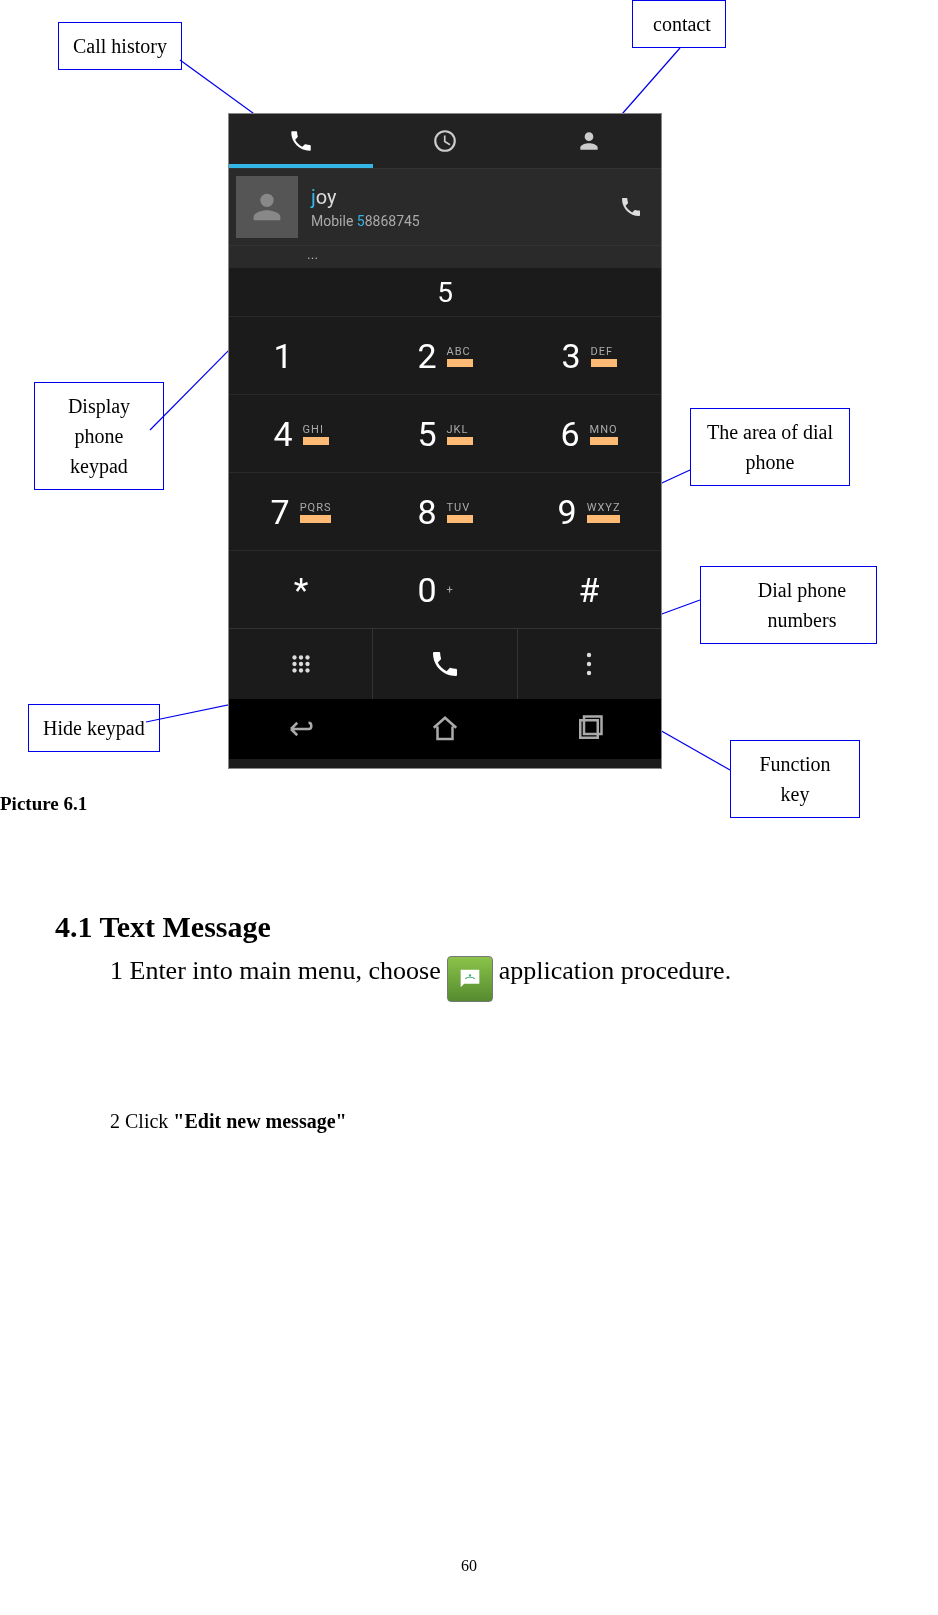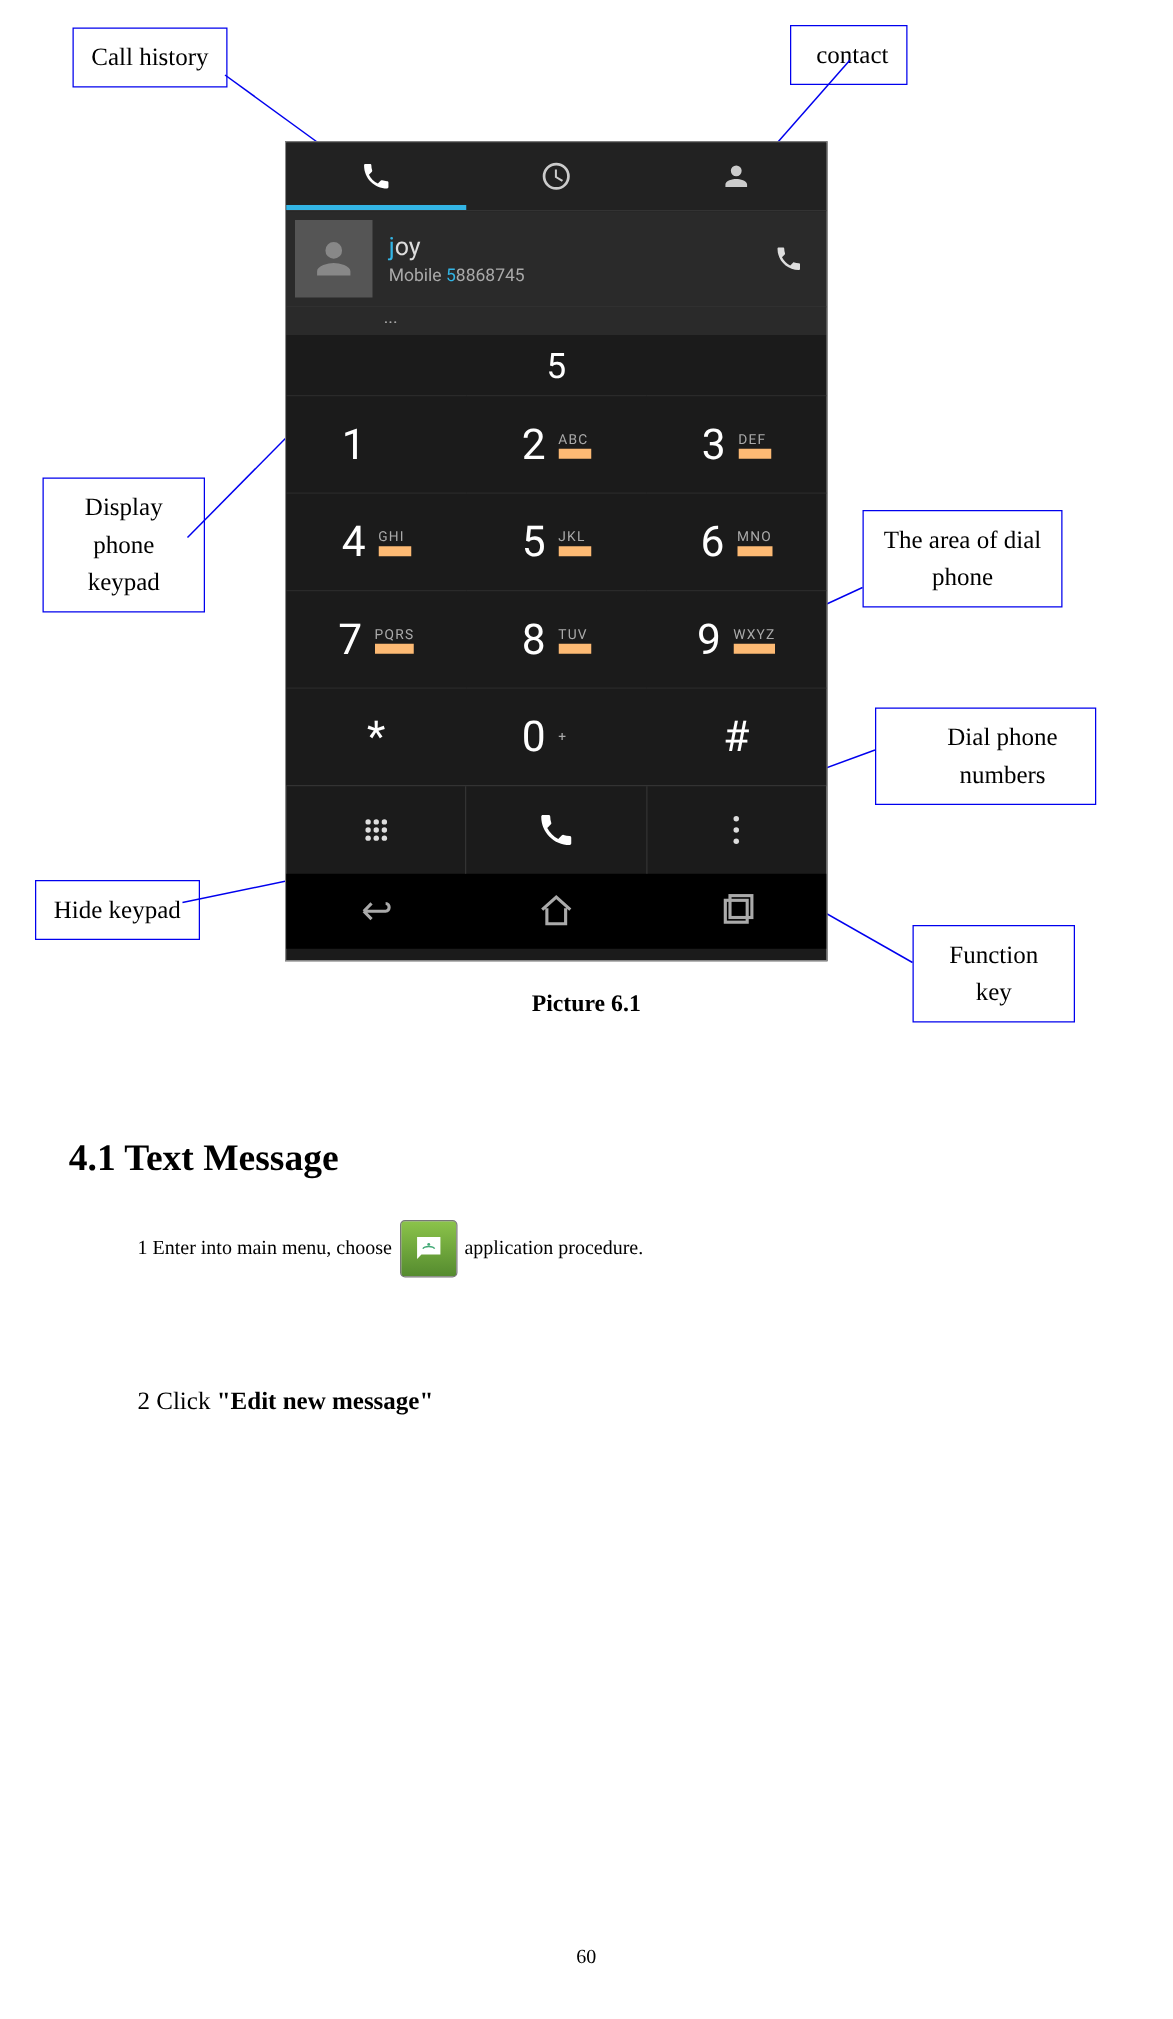--- a/index.html
+++ b/index.html
@@ -113,38 +113,37 @@
   .action:last-child { border-right:none; }
   .navbar {
     height: 60px;
     display:flex; justify-content:space-around; align-items:center;
     background:#000;
   }
   .caption {
     position:absolute;
     left: 0; right:0;
     top: 793px;
-    text-align:center;
+    text-align:left;
     font-size: 19px;
     font-weight: bold;
   }
   .section-heading {
     position:absolute;
     left: 55px;
     top: 910px;
     font-size: 30px;
     font-weight: bold;
   }
   .step1 {
     position:absolute;
     left: 110px;
-    top: 976px;
-    font-size: 16px;
+    top: 956px;
+    font-size: 26px;
     display:flex;
-    align-items:center;
     gap:6px;
   }
   .msg-icon {
     width: 44px; height: 44px;
     background: linear-gradient(#8bc34a,#558b2f);
     border:1px solid #777;
     border-radius:4px;
     display:flex; align-items:center; justify-content:center;
   }
   .step2 {
@@ -164,21 +163,21 @@
     position:absolute;
     left:0; top:0;
     width:938px; height:1615px;
     pointer-events:none;
   }
 </style>
 </head>
 <body>
 
 <div class="callout" style="left:58px; top:22px;">Call history</div>
-<div class="callout" style="left:632px; top:20px;padding-left:20px;">contact</div>
+<div class="callout" style="left:632px; top:0;padding-left:20px;">contact</div>
 <div class="callout" style="left:34px; top:382px; width:100px;">Display phone keypad</div>
 <div class="callout" style="left:690px; top:408px; width:130px;">The area of dial phone</div>
 <div class="callout" style="left:700px; top:566px; width:120px;padding-left:41px;">Dial phone numbers</div>
 <div class="callout" style="left:28px; top:704px;">Hide keypad</div>
 <div class="callout" style="left:730px; top:740px; width:100px;">Function key</div>
 
 <svg class="overlay">
   <line class="line" x1="180" y1="60" x2="290" y2="140"></line>
   <line class="line" x1="680" y1="48" x2="608" y2="130"></line>
   <line class="line" x1="150" y1="430" x2="318" y2="260"></line>

